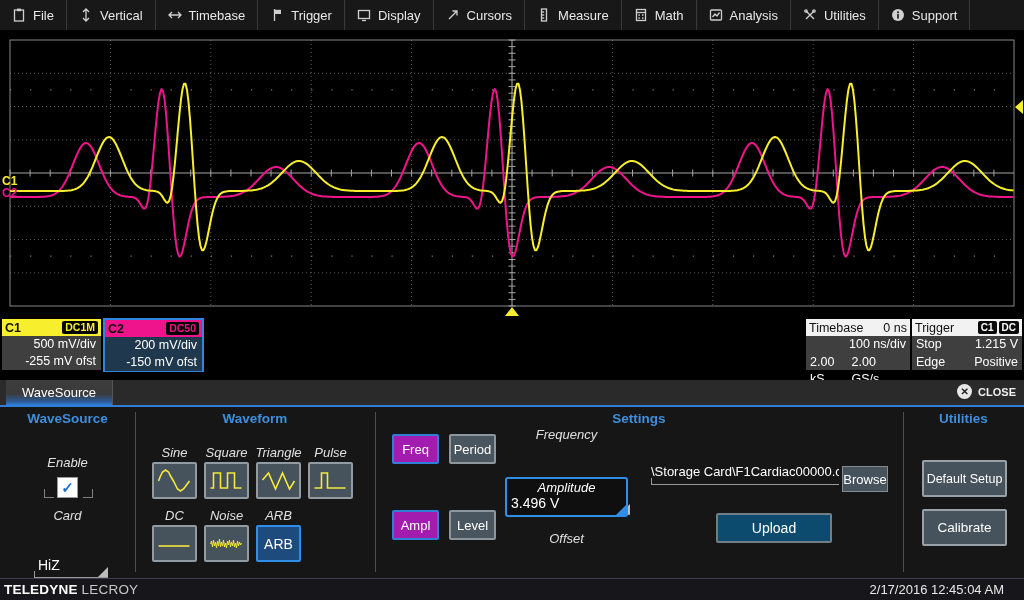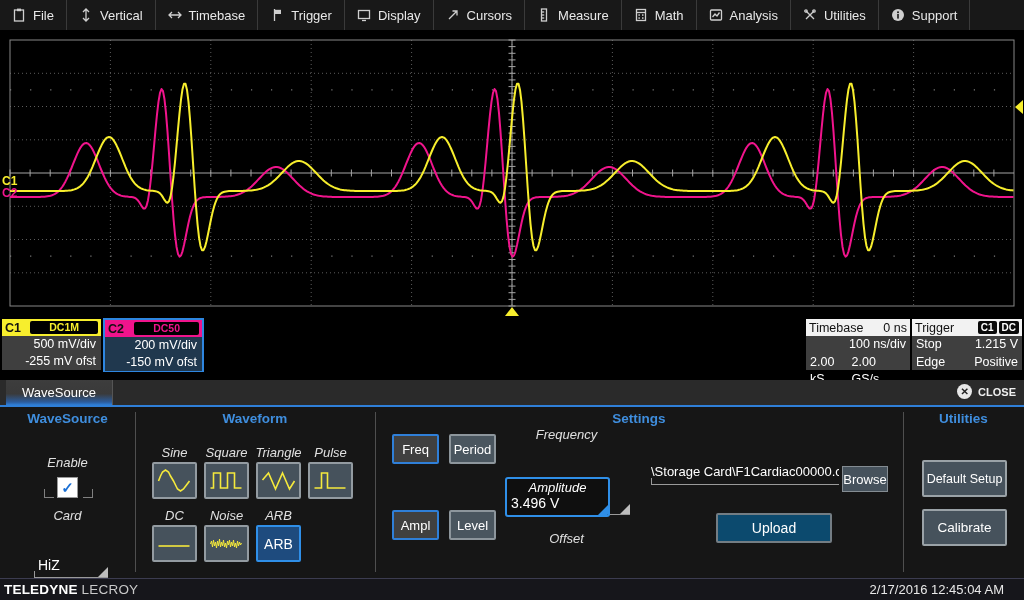--- a/index.html
+++ b/index.html
@@ -20,21 +20,21 @@
   .gdot2{stroke:#9a9a9a;stroke-width:1;fill:none;}
   .gframe{fill:none;stroke:#878787;stroke-width:1;}
   .gaxis{stroke:#a5a5a5;stroke-width:1;fill:none;}
   .chlbl{font:bold 12px "Liberation Sans",sans-serif;}
 
   
   .desc{position:absolute;top:319px;height:52px;font-size:12.5px;color:#fff;box-sizing:border-box;}
   .desc-head{height:17px;display:flex;align-items:center;justify-content:space-between;
              padding:0 3px;color:#111;font-weight:bold;font-size:12.5px;}
   .desc-body{background:#3f3f3f;height:34px;text-align:right;padding:0 5px;line-height:17px;}
-  .badge{background:#000;border-radius:2px;font-size:10.5px;font-weight:bold;padding:0 19px;line-height:13px;}
+  .badge{background:#000;border-radius:2px;font-size:10.5px;font-weight:bold;padding:0 3px;line-height:13px;}
   #c2-box{border:2px solid #2e86e0;background:#20384e;}
   #c2-box .desc-body{background:#20384e;}
   .desc-head-light{background:#f2f2f2;color:#111;font-weight:normal;}
   .tb-row{display:flex;justify-content:space-between;padding:0 4px;line-height:17.5px;}
   .chip{background:#0a0a0a;color:#fff;border-radius:2px;font-size:10px;font-weight:bold;
         padding:0 3px;line-height:13px;margin-left:2px;}
 
   
   #tab-bar{position:absolute;left:0;top:380px;width:1024px;height:25px;background:#2a2a2a;
            border-bottom:2px solid #2f7fd8;box-sizing:content-box;}
@@ -73,30 +73,30 @@
   .wf-lab{color:#e0e0e0;font-style:italic;font-size:13px;height:17px;}
   .wf-btn{width:45px;height:37px;background:#46525c;border:2px solid #939ba1;border-radius:2px;
         box-sizing:border-box;display:flex;align-items:center;justify-content:center;
         color:#fff;font-size:14px;}
   .wf-btn svg{width:37px;height:26px;fill:none;stroke:#f5e93c;stroke-width:1.6;}
   .wf-btn.selected{background:#1e4b7e;border-color:#2f8fe8;}
 
   
   .pbtn{position:absolute;width:47px;height:30px;box-sizing:border-box;border-radius:2px;
         display:flex;align-items:center;justify-content:center;color:#fff;font-size:13px;}
-  .pbtn.sel{background:#404040;border:2px solid #2f7fd8;}
+  .pbtn.sel{background:#a21caf;border:2px solid #2f7fd8;}
   .pbtn.gray{background:#4a565f;border:2px solid #8d969c;}
   #freq-button{left:392px;top:27px;}
   #period-button{left:449px;top:27px;}
   #ampl-button{left:392px;top:103px;}
   #level-button{left:449px;top:103px;}
 
   #frequency-field{left:507px;top:40px;width:121px;padding:1px 0 4px 2px;}
   #offset-field{left:507px;top:145px;width:121px;padding:1px 0 4px 2px;}
-  #amplitude-box{position:absolute;left:505px;top:70px;width:105px;height:40px;box-sizing:border-box;
+  #amplitude-box{position:absolute;left:505px;top:70px;width:123px;height:40px;box-sizing:border-box;
         border:2px solid #2f8fe8;border-radius:3px;background:#0f0f0f;overflow:hidden;}
   #amplitude-box::after{content:'';position:absolute;right:0;bottom:0;width:0;height:0;
         border-left:10px solid transparent;border-bottom:10px solid #2f8fe8;}
   #amplitude-box .alabel{color:#fff;font-style:italic;font-size:13px;text-align:center;margin-top:1px;}
   #amplitude-box .avalue{color:#fff;font-size:14px;padding-left:4px;}
 
   #file-path-field{position:absolute;left:651px;top:57px;width:188px;color:#fff;font-size:13px;
         white-space:nowrap;overflow:hidden;border-bottom:1px solid #9a9a9a;padding-bottom:5px;}
   #file-path-field::before{content:'';position:absolute;left:0;bottom:0;width:1px;height:6px;background:#9a9a9a;}
   #browse-button{position:absolute;left:842px;top:59px;width:46px;height:26px;background:#46525c;

